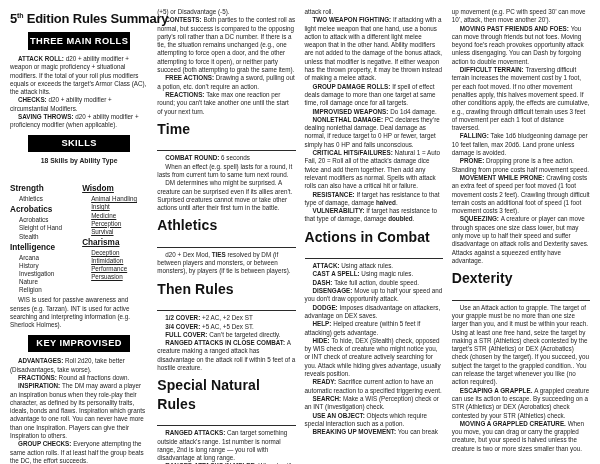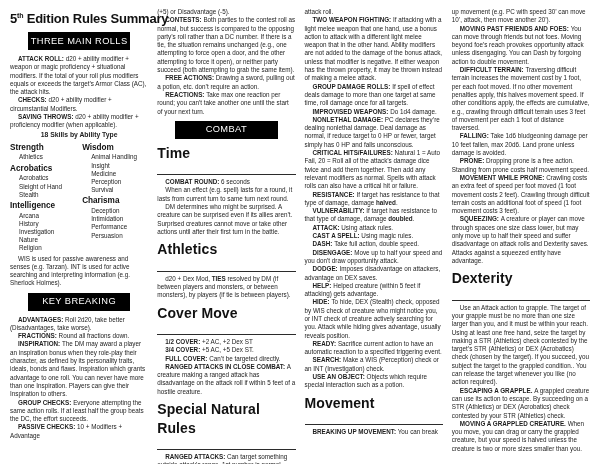--- a/index.html
+++ b/index.html
@@ -9,47 +9,48 @@
     font-family:"Liberation Sans", sans-serif;color:#1c1c1c;
   }
   .col{flex:1 1 0;min-width:0;font-size:6.3px;line-height:1.32;}
   .doc-title{
     font-size:13px;font-weight:700;text-align:center;white-space:nowrap;
     margin:2px 0 5px 0;letter-spacing:-0.2px;color:#111;
   }
   .doc-title sup{font-size:7px;vertical-align:super;}
   .banner{
     background:var(--banner-bg,#000);color:var(--banner-text,#fff);
-    font-weight:400;font-size:9.3px;text-align:center;letter-spacing:0.4px;
+    font-weight:700;font-size:9.3px;text-align:center;letter-spacing:0.4px;
     width:74%;margin:5px auto 5px auto;padding:2.5px 0 3px 0;
   }
   .sec-heading{
     font-size:14px;font-weight:700;letter-spacing:0.1px;color:#111;
     border-bottom:1.4px solid #2b2b2b;padding-bottom:12px;margin:4px 0 3px 0;
   }
   .para{margin:0;}
   .para.indent{text-indent:8px;}
   .para b{font-weight:700;}
   .subtitle{font-size:6.8px;font-weight:700;text-align:center;margin:1px 0 1px 0;}
   .skills{display:flex;margin:0 0 2px 0;}
-  .skills > div{flex:1 1 0;min-width:0;}
-  .skills .sub-right{padding-left:6px;}
+  .skills > div{flex:1 1 0;min-width:0;margin-top:15px;}
+  .skills .sub-right{padding-left:6px;text-decoration:underline;}
   .ability{font-size:8.2px;font-weight:700;margin:2px 0 0 0;color:#111;}
   .skill-item{padding-left:9px;line-height:1.3;}
 </style>
 </head>
 <body>
 
 <div class="page" style="--banner-bg: #000000; --banner-text: #ffffff; background: rgb(255, 255, 255); color: rgb(28, 28, 28);">
   <div class="col">
       <h1 class="doc-title">5<sup>th</sup> Edition Rules Summary</h1>
       <div class="banner">THREE MAIN ROLLS</div>
       <p class="para indent"><b>ATTACK ROLL: </b>d20 + ability modifier + weapon or magic proficiency + situational modifiers. If the total of your roll plus modifiers equals or exceeds the target’s Armor Class (AC), the attack hits.</p>
       <p class="para indent"><b>CHECKS: </b>d20 + ability modifier + circumstantial Modifiers.</p>
       <p class="para indent"><b>SAVING THROWS: </b>d20 + ability modifier + proficiency modifier (when applicable).</p>
+      <div class="banner">SKILLS</div>
       <div class="subtitle">18 Skills by Ability Type</div>
       <div class="skills">
         <div class="sub-left">
           <div class="ability">Strength</div>
           <div class="skill-item">Athletics</div>
           <div class="ability">Acrobatics</div>
           <div class="skill-item">Acrobatics</div>
           <div class="skill-item">Sleight of Hand</div>
           <div class="skill-item">Stealth</div>
           <div class="ability">Intelligence</div>
@@ -67,68 +68,67 @@
           <div class="skill-item">Perception</div>
           <div class="skill-item">Survival</div>
           <div class="ability">Charisma</div>
           <div class="skill-item">Deception</div>
           <div class="skill-item">Intimidation</div>
           <div class="skill-item">Performance</div>
           <div class="skill-item">Persuasion</div>
         </div>
       </div>
       <p class="para indent">WIS is used for passive awareness and senses (e.g. Tarzan). INT is used for active searching and interpreting information (e.g. Sherlock Holmes).</p>
-      <div class="banner">KEY BREAKING</div>
+      <div class="banner">KEY IMPROVISED</div>
       <p class="para indent"><b>ADVANTAGES: </b>Roll 2d20, take better (Disadvantages, take worse).</p>
       <p class="para indent"><b>FRACTIONS: </b>Round all fractions down.</p>
       <p class="para indent"><b>INSPIRATION: </b>The DM may award a player an inspiration bonus when they role-play their character, as defined by its personality traits, ideals, bonds and flaws. Inspiration which grants advantage to one roll. You can never have more than one Inspiration. Players can give their Inspiration to others.</p>
       <p class="para indent"><b>GROUP CHECKS: </b>Everyone attempting the same action rolls. If at least half the group beats the DC, the effort succeeds.</p>
       <p class="para indent"><b>PASSIVE CHECKS: </b>10 + Modifiers + Advantage</p>
     </div>
   <div class="col">
       <p class="para">(+5) or Disadvantage (-5).</p>
       <p class="para indent"><b>CONTESTS: </b>Both parties to the contest roll as normal, but success is compared to the opposing party’s roll rather than a DC number. If there is a tie, the situation remains unchanged (e.g., one attempting to force open a door, and the other attempting to force it open), or neither party succeed (both attempting to grab the same item).</p>
       <p class="para indent"><b>FREE ACTIONS: </b>Drawing a sword, pulling out a potion, etc. don’t require an action.</p>
       <p class="para indent"><b>REACTIONS: </b>Take max one reaction per round; you can’t take another one until the start of your next turn.</p>
-      <div class="banner">COMBAT</div>
       <div class="sec-heading">Time</div>
       <p class="para indent"><b>COMBAT ROUND: </b> 6 seconds</p>
       <p class="para indent">When an effect (e.g. spell) lasts for a round, it lasts from current turn to same turn next round.</p>
       <p class="para indent">DM determines who might be surprised. A creature can be surprised even if its allies aren’t. Surprised creatures cannot move or take other actions until after their first turn in the battle.</p>
       <div class="sec-heading">Athletics</div>
       <p class="para indent">d20 + Dex Mod, <b>TIES</b> resolved by DM (if between players and monsters, or between monsters), by players (if tie is between players).</p>
-      <div class="sec-heading">Cover Move</div>
+      <div class="sec-heading">Then Rules</div>
       <p class="para indent"><b>1/2 COVER: </b>+2 AC, +2 Dex ST</p>
       <p class="para indent"><b>3/4 COVER: </b>+5 AC, +5 Dex ST.</p>
       <p class="para indent"><b>FULL COVER: </b>Can’t be targeted directly.</p>
       <p class="para indent"><b>RANGED ATTACKS IN CLOSE COMBAT: </b>A creature making a ranged attack has disadvantage on the attack roll if within 5 feet of a hostile creature.</p>
       <div class="sec-heading">Special Natural Rules</div>
       <p class="para indent"><b>RANGED ATTACKS: </b>Can target something outside attack’s range. 1st number is normal range, 2nd is long range — you roll with disadvantage at long range.</p>
       <p class="para indent"><b>RANGED ATTACKS IN MELEE: </b>When hostile creature is within 5 feet you get disadvantage on</p>
     </div>
   <div class="col">
       <p class="para">attack roll.</p>
       <p class="para indent"><b>TWO WEAPON FIGHTING: </b>If attacking with a light melee weapon that one hand, use a bonus action to attack with a different light melee weapon that in the other hand. Ability modifiers are not added to the damage of the bonus attack, unless that modifier is negative. If either weapon has the thrown property, it may be thrown instead of making a melee attack.</p>
       <p class="para indent"><b>GROUP DAMAGE ROLLS: </b>If spell of effect deals damage to more than one target at same time, roll damage once for all targets.</p>
       <p class="para indent"><b>IMPROVISED WEAPONS: </b>Do 1d4 damage.</p>
       <p class="para indent"><b>NONLETHAL DAMAGE: </b>PC declares they’re dealing nonlethal damage. Deal damage as normal, if reduce target to 0 HP or fewer, target simply has 0 HP and falls unconscious.</p>
       <p class="para indent"><b>CRITICAL HITS/FAILURES: </b>Natural 1 = Auto Fail, 20 = Roll all of the attack’s damage dice twice and add them together. Then add any relevant modifiers as normal. Spells with attack rolls can also have a critical hit or failure.</p>
       <p class="para indent"><b>RESISTANCE: </b>If target has resistance to that type of damage, damage <b>halved</b>.</p>
       <p class="para indent"><b>VULNERABILITY: </b>If target has resistance to that type of damage, damage <b>doubled</b>.</p>
+      <div class="sec-heading">Actions in Combat</div>
       <p class="para indent"><b>ATTACK: </b>Using attack rules.</p>
       <p class="para indent"><b>CAST A SPELL: </b>Using magic rules.</p>
       <p class="para indent"><b>DASH: </b>Take full action, double speed.</p>
       <p class="para indent"><b>DISENGAGE: </b>Move up to half your speed and you don’t draw opportunity attack.</p>
       <p class="para indent"><b>DODGE: </b>Imposes disadvantage on attackers, advantage on DEX saves.</p>
       <p class="para indent"><b>HELP: </b>Helped creature (within 5 feet if attacking) gets advantage.</p>
       <p class="para indent"><b>HIDE: </b>To hide, DEX (Stealth) check, opposed by WIS check of creature who might notice you, or INT check of creature actively searching for you. Attack while hiding gives advantage, usually reveals position.</p>
       <p class="para indent"><b>READY: </b>Sacrifice current action to have an automatic reaction to a specified triggering event.</p>
       <p class="para indent"><b>SEARCH: </b>Make a WIS (Perception) check or an INT (Investigation) check.</p>
       <p class="para indent"><b>USE AN OBJECT: </b>Objects which require special interaction such as a potion.</p>
-      <div class="sec-heading">Movement</div>
       <p class="para indent"><b>BREAKING UP MOVEMENT: </b>You can break</p>
     </div>
   <div class="col">
       <p class="para">up movement (e.g. PC with speed 30’ can move 10’, attack, then move another 20’).</p>
       <p class="para indent"><b>MOVING PAST FRIENDS AND FOES: </b>You can move through friends but not foes. Moving beyond foe’s reach provokes opportunity attack unless disengaging. You can Dash by forgoing action to double movement.</p>
       <p class="para indent"><b>DIFFICULT TERRAIN: </b>Traversing difficult terrain increases the movement cost by 1 foot, per each foot moved. If no other movement penalties apply, this halves movement speed. If other conditions apply, the effects are cumulative, e.g., crawling through difficult terrain uses 3 feet of movement per each 1 foot of distance traversed.</p>
       <p class="para indent"><b>FALLING: </b>Take 1d6 bludgeoning damage per 10 feet fallen, max 20d6. Land prone unless damage is avoided.</p>
       <p class="para indent"><b>PRONE: </b>Dropping prone is a free action. Standing from prone costs half movement speed.</p>
       <p class="para indent"><b>MOVEMENT WHILE PRONE: </b>Crawling costs an extra feet of speed per foot moved (1 foot movement costs 2 feet). Crawling through difficult terrain costs an additional foot of speed (1 foot movement costs 3 feet).</p>
       <p class="para indent"><b>SQUEEZING: </b>A creature or player can move through spaces one size class lower, but may only move up to half their speed and suffer disadvantage on attack rolls and Dexterity saves. Attacks against a squeezed entity have advantage.</p>

